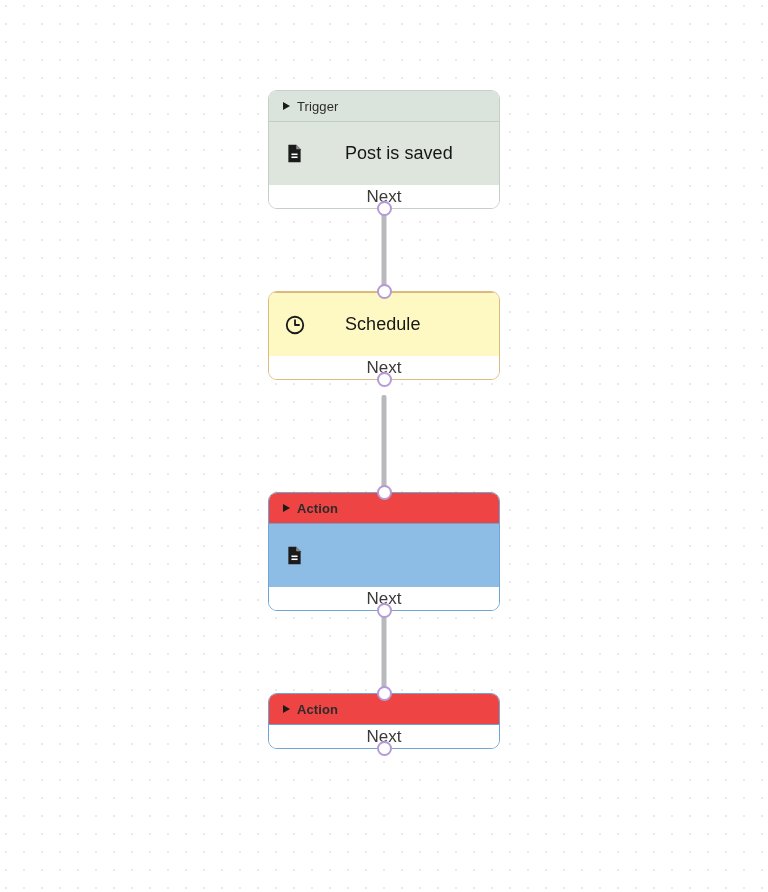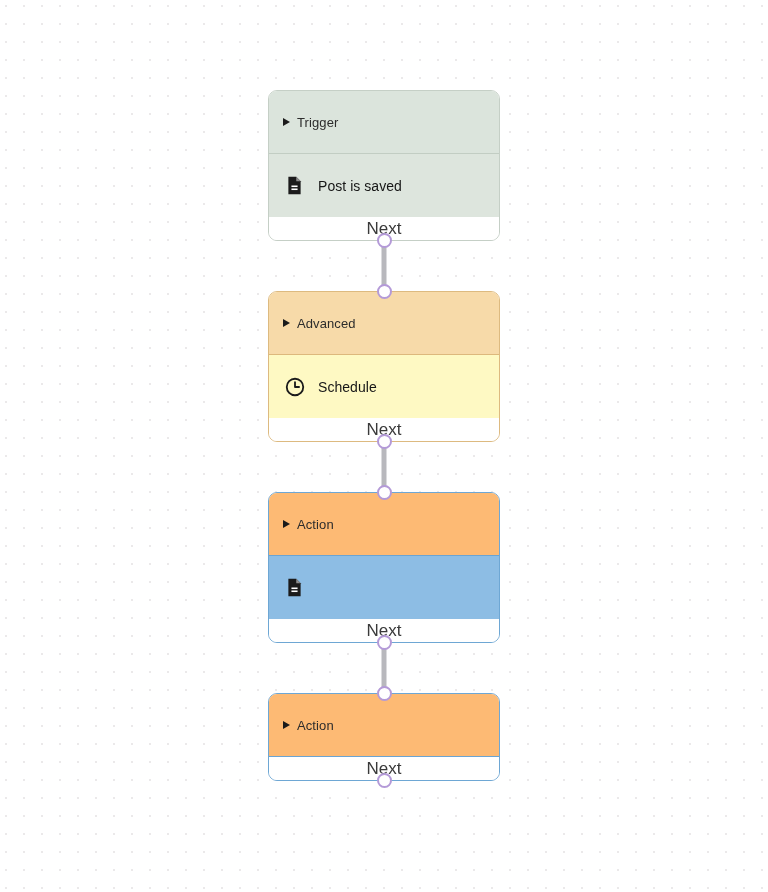--- a/index.html
+++ b/index.html
@@ -49,21 +49,21 @@
   }
   .node-inner {
     border-radius: 8px;
     overflow: hidden;
   }
   .node-header {
     display: flex;
     align-items: center;
     gap: 7px;
     height: 30px;
-    padding: 16px 14px;
+    padding: 0 14px;
     font-size: 13px;
     color: #2c2c2c;
     letter-spacing: 0.1px;
   }
   .caret {
     width: 0;
     height: 0;
     border-left: 7px solid #1b1b1b;
     border-top: 4.5px solid transparent;
     border-bottom: 4.5px solid transparent;
@@ -83,24 +83,25 @@
   }
   .node-body .icon {
     width: 23px;
     height: 23px;
     flex: none;
     display: flex;
     align-items: center;
     justify-content: center;
   }
   .node-title {
-    font-size: 14px;
+    font-size: 18px;
     color: #161616;
     white-space: nowrap;
     letter-spacing: 0.05px;
+    margin-left: 27px;
   }
   .node-footer {
     height: 23px;
     background: #ffffff;
     display: flex;
     align-items: center;
     justify-content: center;
     font-size: 17px;
     color: #3a3a3a;
   }
@@ -125,21 +126,21 @@
   .theme-green  .node-header { background: #dbe4dc; }
   .theme-green  .node-body   { background: #dde5dd; }
   .theme-green  .divider     { background: #c2cdc3; }
   .theme-green  { border-color: #c5cfc6; }
 
   .theme-orange .node-header { background: #f7daa9; }
   .theme-orange .node-body   { background: #fef9c3; }
   .theme-orange .divider     { background: #ddb87c; }
   .theme-orange { border-color: #ddba80; }
 
-  .theme-blue   .node-header { background: #fdba74; }
+  .theme-blue   .node-header { background: #ef4444; font-weight: bold; }
   .theme-blue   .node-body   { background: #8dbde4; }
   .theme-blue   .divider     { background: #6ba4d2; }
   .theme-blue   { border-color: #6ea7d4; }
 </style>
 </head>
 <body>
 
 <div id="canvas">
 
   <div class="edge" style="left:384px; top:194px; height:97px;"></div>
@@ -166,24 +167,20 @@
       </div>
       <div class="node-footer">
         <span>Next</span>
       </div>
     </div>
     <div class="port bottom"></div>
   </div>
 
   <div class="node theme-orange" style="left:268px; top:291px;">
     <div class="node-inner">
-      <div class="node-header">
-        <span class="caret"></span>
-        <span>Advanced</span>
-      </div>
       <div class="divider"></div>
       <div class="node-body">
         <span class="icon">
           <svg width="22" height="22" viewBox="0 0 24 24" aria-hidden="true">
             <circle cx="12" cy="12" r="9" fill="none" stroke="#1b1b1b" stroke-width="2"></circle>
             <path d="M12 6.8V12h4.4" fill="none" stroke="#1b1b1b" stroke-width="2" stroke-linecap="round" stroke-linejoin="round"></path>
           </svg>
         </span>
         <span class="node-title">Schedule</span>
       </div>

